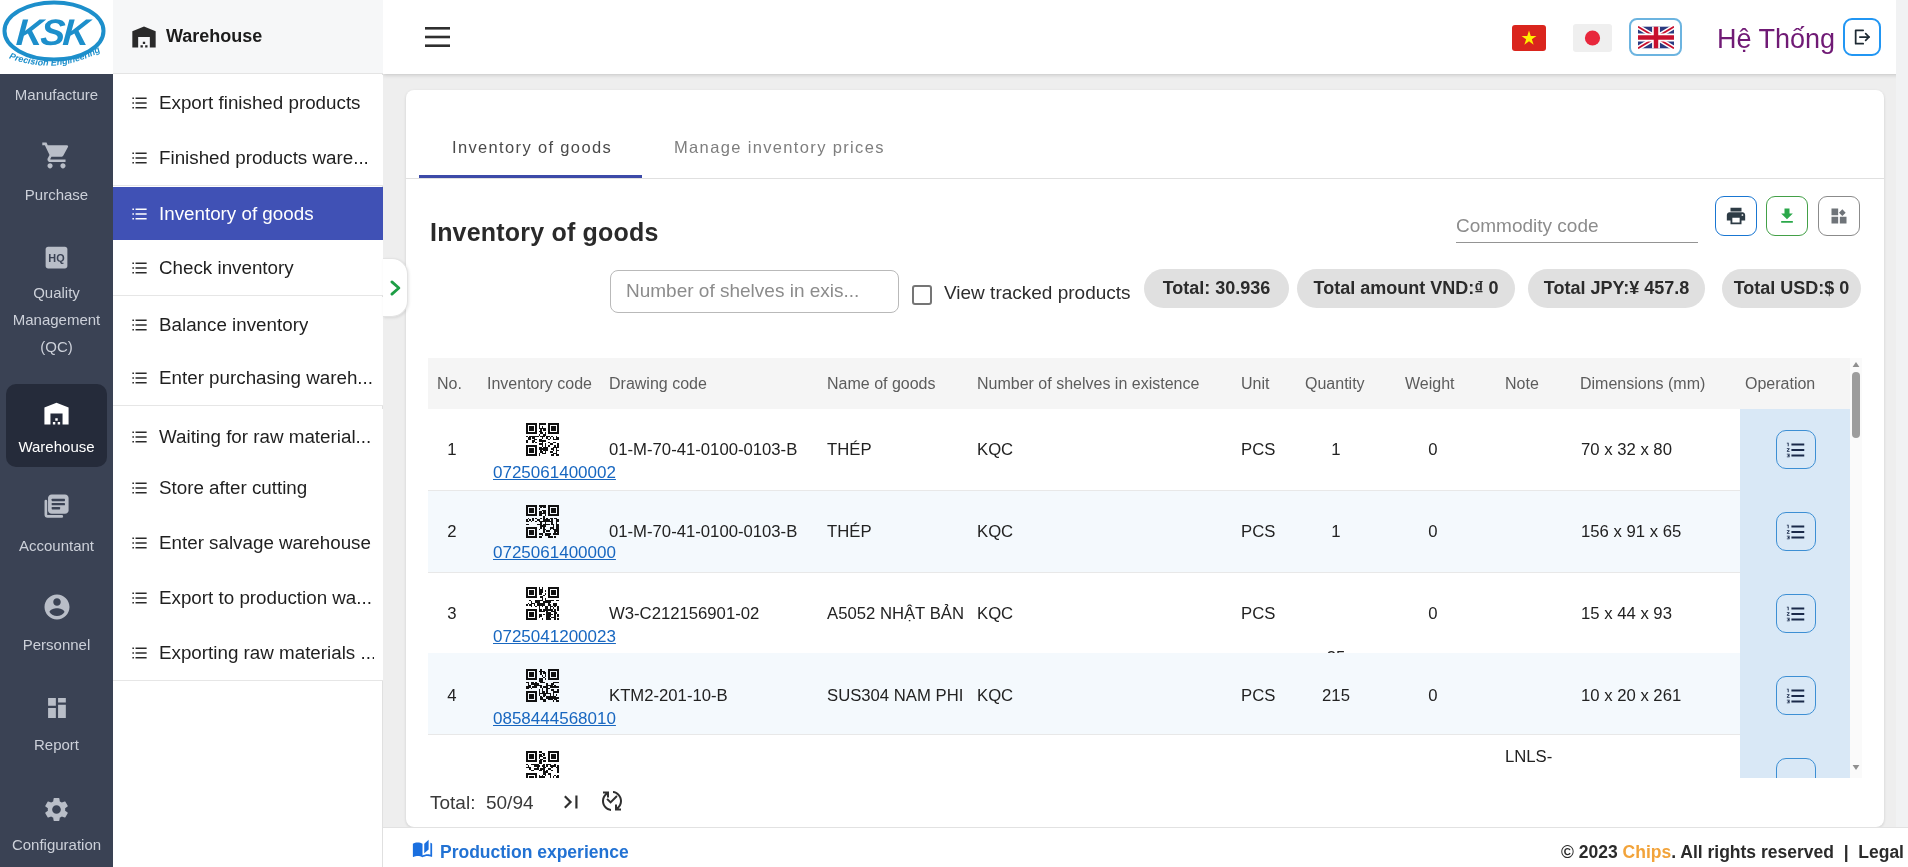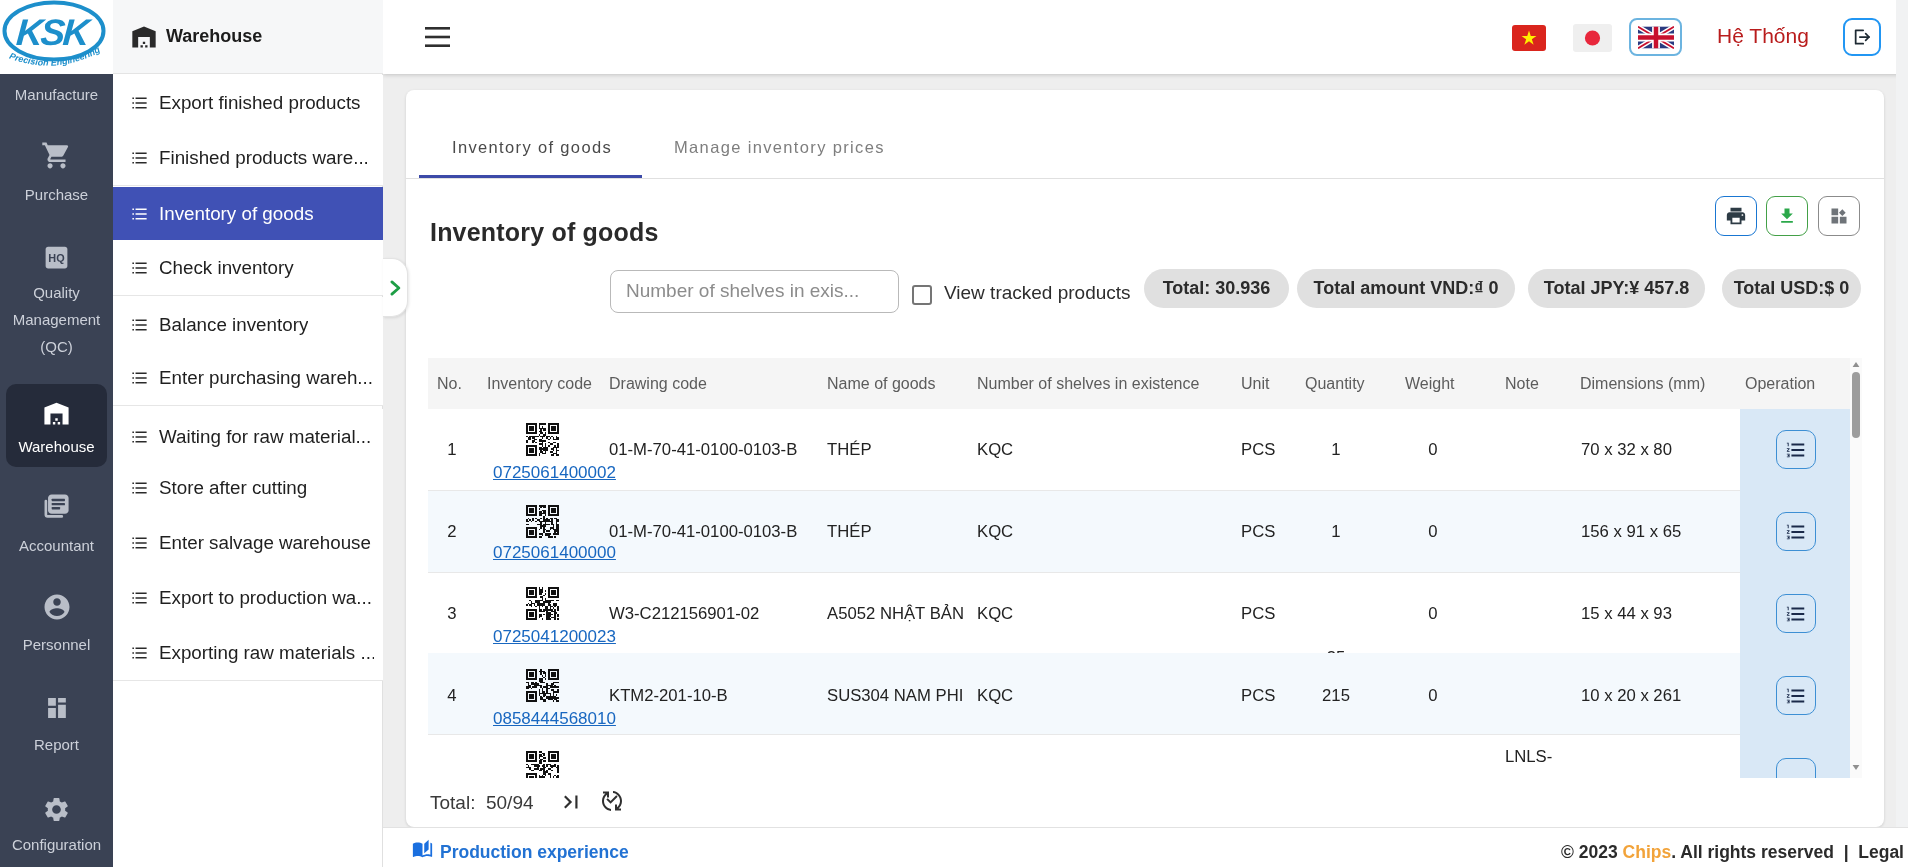--- a/index.html
+++ b/index.html
@@ -75,38 +75,41 @@
 
   <div class="abs" style="left:1246px;top:18px;width:53px;height:38px;border:2px solid #6cb4e0;border-radius:8px;background:#fff;"></div>
   <svg class="abs" style="left:1255px;top:26px;" width="36" height="23" viewBox="0 0 60 36">
     <rect width="60" height="36" fill="#2a3a80"></rect>
     <path d="M0 0L60 36M60 0L0 36" stroke="#ffffff" stroke-width="8"></path>
     <path d="M0 0L60 36M60 0L0 36" stroke="#c8102e" stroke-width="3"></path>
     <path d="M30 0v36M0 18h60" stroke="#ffffff" stroke-width="13"></path>
     <path d="M30 0v36M0 18h60" stroke="#c8102e" stroke-width="7.5"></path>
   </svg>
 
-  <div class="abs" style="left:1334px;top:24px;font-size:21px;color:#b91c1c;text-align:right;">Hệ Thống</div>
+  <div class="abs" style="left:1334px;top:24px;font-size:27px;color:#701a75;text-align:right;">Hệ Thống</div>
 
   <div class="abs" style="left:1460px;top:18px;width:38px;height:38px;border:2px solid #2196f3;border-radius:9px;background:#fff;"></div>
   <svg class="abs" style="left:1468px;top:27px;" width="21" height="20" viewBox="0 0 24 24" fill="none" stroke="#1e2a33" stroke-width="2.1" stroke-linecap="round" stroke-linejoin="round">
       <path d="M14 4H5v16h9"></path>
       <path d="M10 12h11"></path>
       <path d="M17 8l4 4-4 4"></path>
     </svg>
 </div>
 <div id="content" style="position:absolute;left:383px;top:74px;width:1525px;height:753px;background:#eeeeee;"></div>
 <div id="card">
   <div class="tabtxt" style="left:46px;color:#4a4a4a;">Inventory of goods</div>
   <div class="tabtxt" style="left:268px;color:#7e7e7e;">Manage inventory prices</div>
   <div id="tabline"></div>
   <div id="tabind"></div>
 
   <div class="abs" style="left:24px;top:128px;font-size:25px;font-weight:bold;color:#2a2a2a;letter-spacing:0.2px;">Inventory of goods</div>
 
+  <div class="abs" style="left:1050px;top:122px;width:242px;height:31px;border-bottom:1px solid #949494;">
+    <span style="font-size:19px;color:#8c8c8c;line-height:27px;">Commodity code</span>
+  </div>
 
   <div class="ibtn" style="left:1309px;border:1.5px solid #1976d2;"></div>
   <svg class="abs" style="left:1319px;top:115px;" width="22" height="22" viewBox="0 0 24 24" fill="#2d3b45">
       <path d="M19 8H5c-1.66 0-3 1.34-3 3v6h4v4h12v-4h4v-6c0-1.66-1.34-3-3-3zm-3 11H8v-5h8v5zm3-7c-.55 0-1-.45-1-1s.45-1 1-1 1 .45 1 1-.45 1-1 1zm-1-9H6v4h12V3z"></path>
     </svg>
   <div class="ibtn" style="left:1360px;border:1.5px solid #43a047;"></div>
   <svg class="abs" style="left:1371px;top:116px;" width="20" height="20" viewBox="0 0 24 24" fill="#2ba84a">
       <path d="M19 9h-4V3H9v6H5l7 7 7-7zM5 18v2h14v-2H5z"></path>
     </svg>
   <div class="ibtn" style="left:1412px;border:1.5px solid #8b8b8b;"></div>

